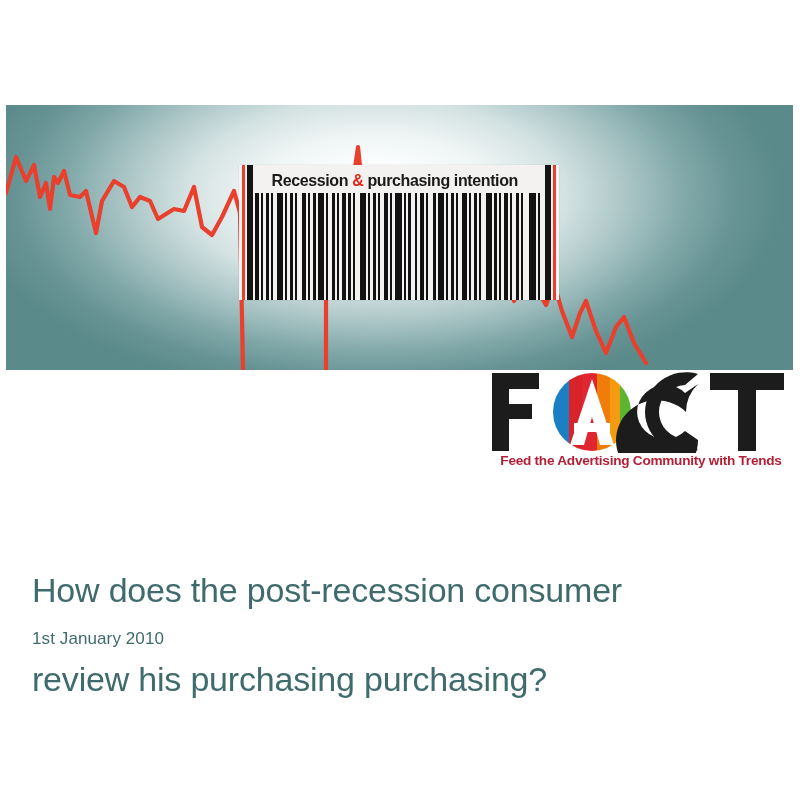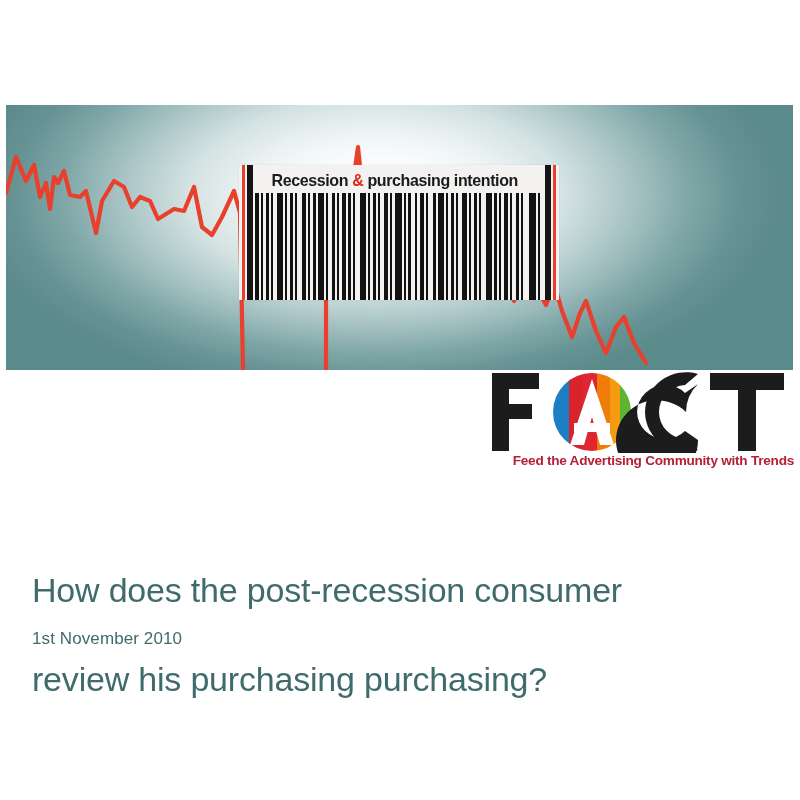--- a/index.html
+++ b/index.html
@@ -134,21 +134,21 @@
     left: 0; top: 0;
     width: 306px;
     height: 82px;
   }
   .logo-letters svg { display: block; }
   .logo-tag {
     position: absolute;
     left: 0;
     top: 82px;
     width: 306px;
-    text-align: right;
+    text-align: center;
     font-family: "Liberation Sans", sans-serif;
     font-weight: bold;
     font-size: 13.6px;
     letter-spacing: -0.25px;
     color: #b41f35;
     white-space: nowrap;
   }
 
   
   .title {
@@ -297,15 +297,15 @@
       </svg>
     </div>
     <div class="logo-tag">Feed the Advertising Community with Trends</div>
   </div>
 
   <div class="title">
     <span class="title-line">How does the post-recession consumer</span>
     <span class="title-line">review his purchasing purchasing?</span>
   </div>
 
-  <div class="subtitle">1st November 2010</div>
+  <div class="subtitle">1st January 2010</div>
 
 </div>
 
 </body></html>

